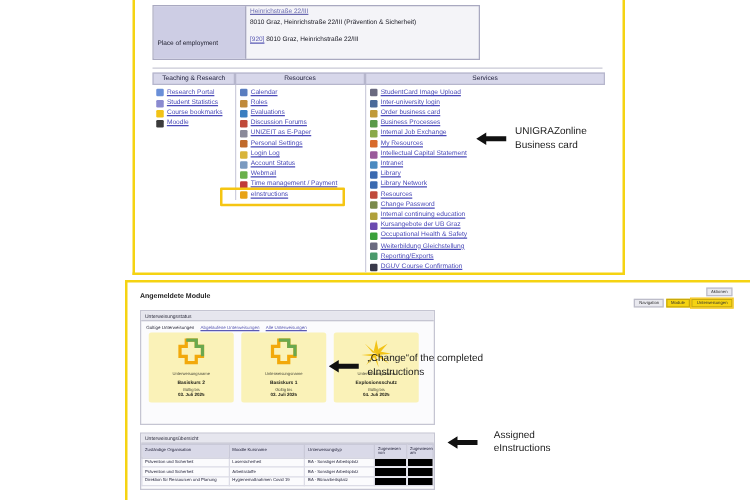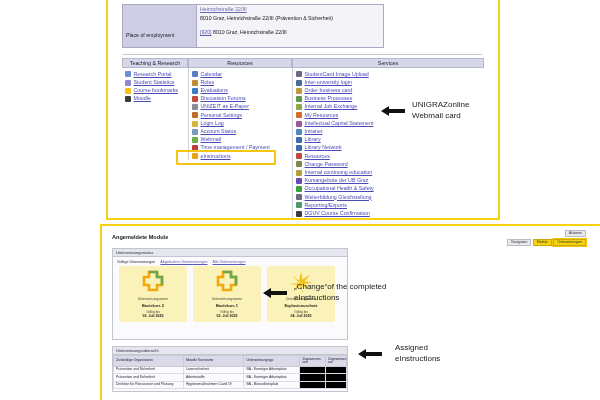--- a/index.html
+++ b/index.html
@@ -335,21 +335,21 @@
   </div>
 
   <div class="anno anno1">
     <div class="arrow-left">
       <svg width="26" height="14" viewBox="0 0 26 14">
         <path d="M1 7 L9 2 L9 5 L25 5 L25 9 L9 9 L9 12 Z" fill="#111"></path>
       </svg>
     </div>
     <div class="anno-text">
       <div>UNIGRAZonline</div>
-      <div>Webmail card</div>
+      <div>Business card</div>
     </div>
   </div>
 
   <div class="panel-bot">
 
     <div class="bot-title">Angemeldete Module</div>
 
     <div class="tabs-wrap">
       <div class="tab-row" id="tabs1">
           <div class="tab">Aktionen</div>

